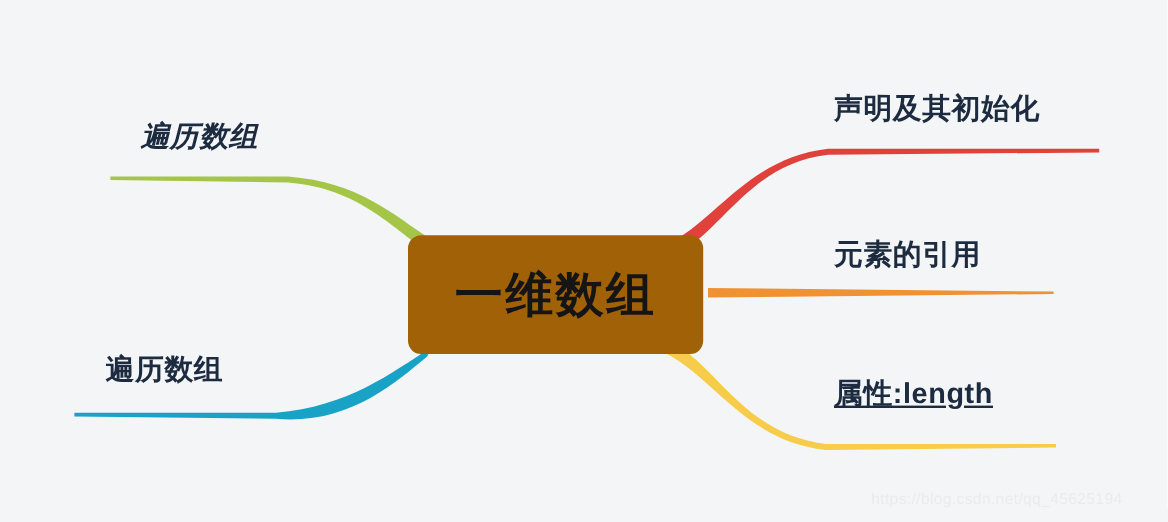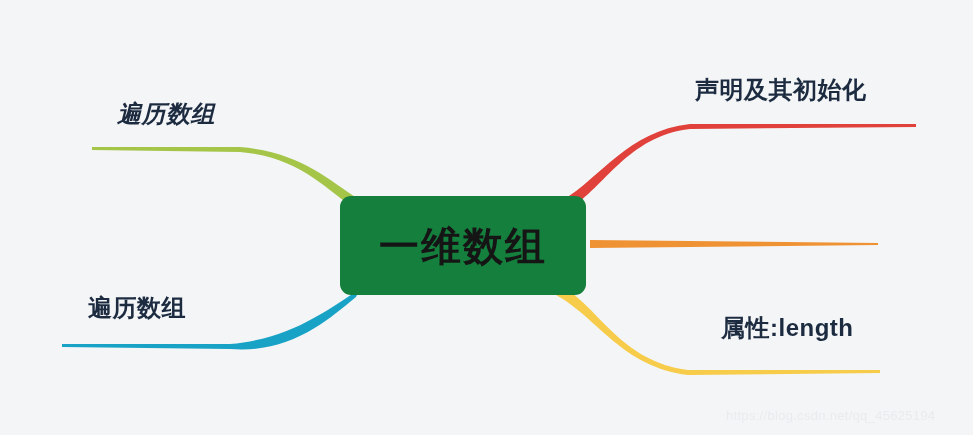--- a/index.html
+++ b/index.html
@@ -47,21 +47,21 @@
     position: absolute;
     font-size: 24px;
     font-weight: bold;
     color: #1c2b40;
     white-space: nowrap;
     z-index: 4;
     letter-spacing: 0.5px;
   }
   #leaf-declare   { left: 695px; top: 74px; }
   #leaf-reference { left: 695px; top: 196px; }
-  #leaf-length    { left: 721px; top: 312px; }
+  #leaf-length    { left: 695px; top: 312px; text-decoration: underline; }
   #leaf-traverse  { left: 117px; top: 98px; font-style: italic; }
   #leaf-default   { left: 88px;  top: 292px; }
 
   .watermark {
     position: absolute;
     left: 726px;
     top: 408px;
     font-size: 13px;
     color: #e9ebee;
     white-space: nowrap;
@@ -103,26 +103,27 @@
              C 300 157, 326 190, 356 209 Z" fill="#a5c549"></path>
 
     <path d="M 360 289
              C 326 311, 290 339, 230 344
              L 62 344
              L 62 347
              L 230 349
              C 290 354, 328 320, 356 297 Z" fill="#18a3c6"></path>
   </svg>
 
-  <div class="node-center" style="background: #15803d;">
+  <div class="node-center" style="background: #a16207;">
     <span class="node-center-label" style="color: rgb(21, 21, 21);">一维数组</span>
   </div>
 
   <div class="leaf-label" id="leaf-declare">声明及其初始化</div>
 
+  <div class="leaf-label" id="leaf-reference">元素的引用</div>
 
   <div class="leaf-label" id="leaf-length">属性:length</div>
 
   <div class="leaf-label" id="leaf-traverse">遍历数组</div>
 
   <div class="leaf-label" id="leaf-default">遍历数组</div>
 
   <div class="watermark">https://blog.csdn.net/qq_45625194</div>
 
 </div>

